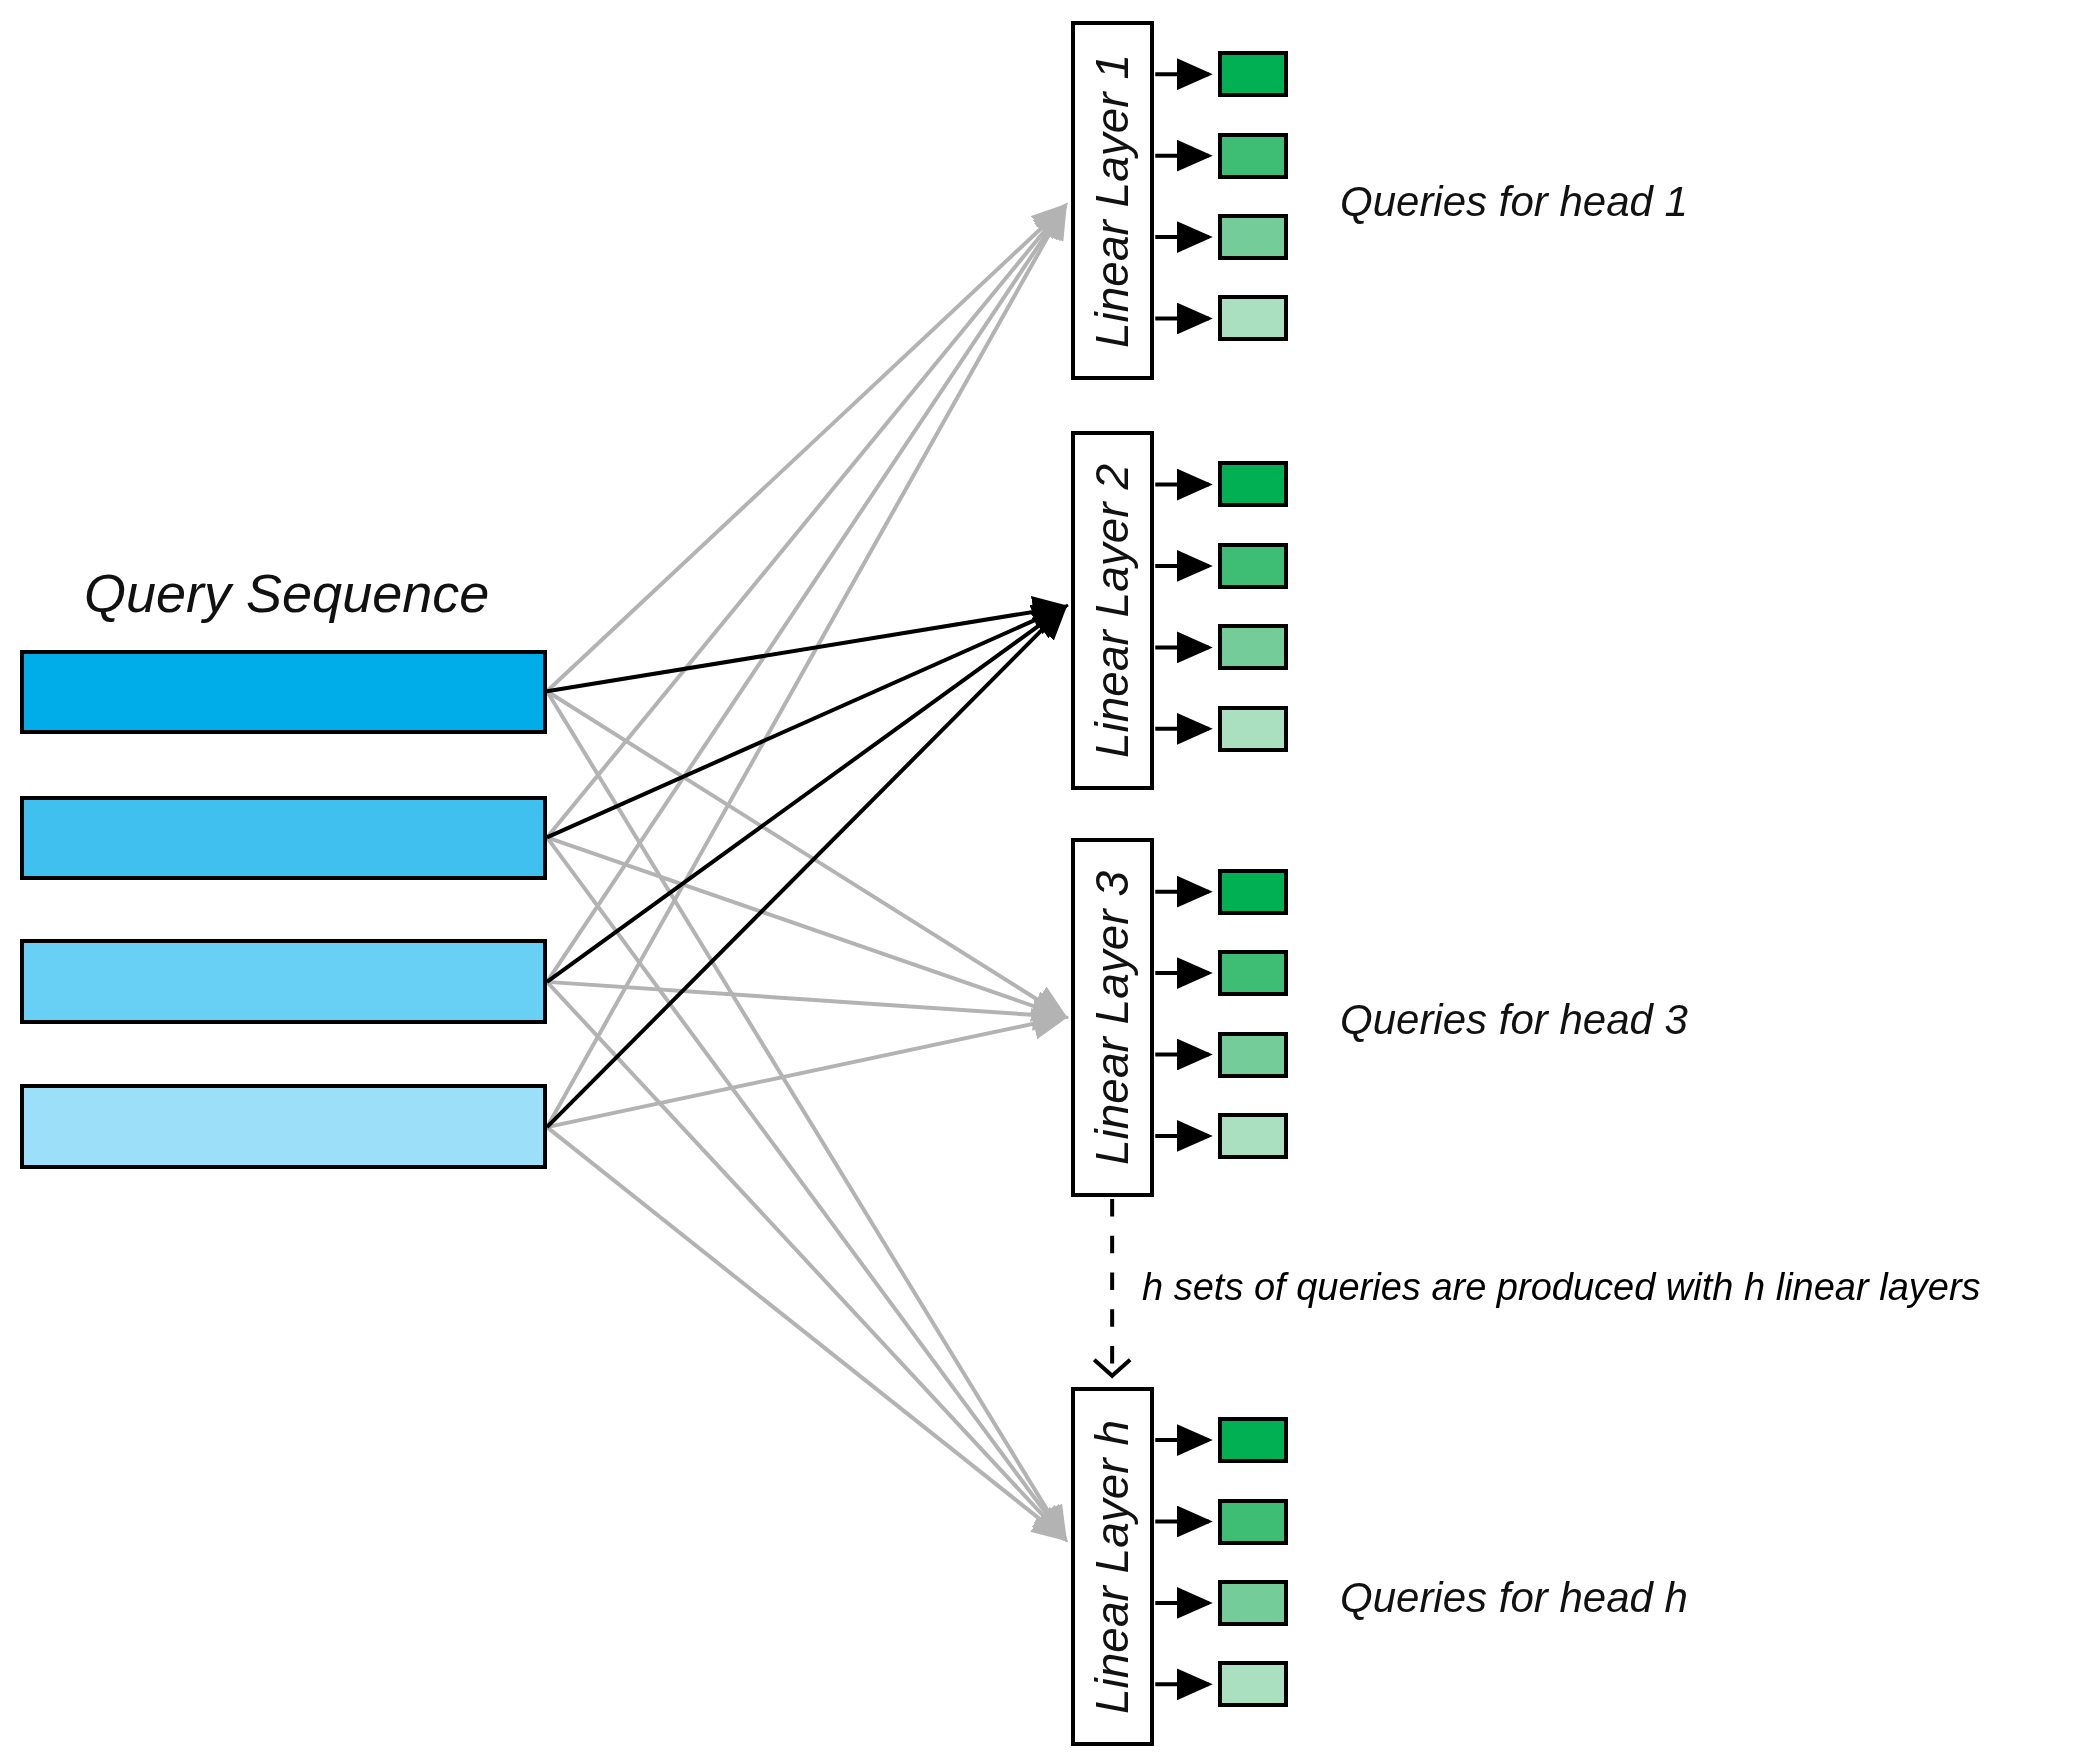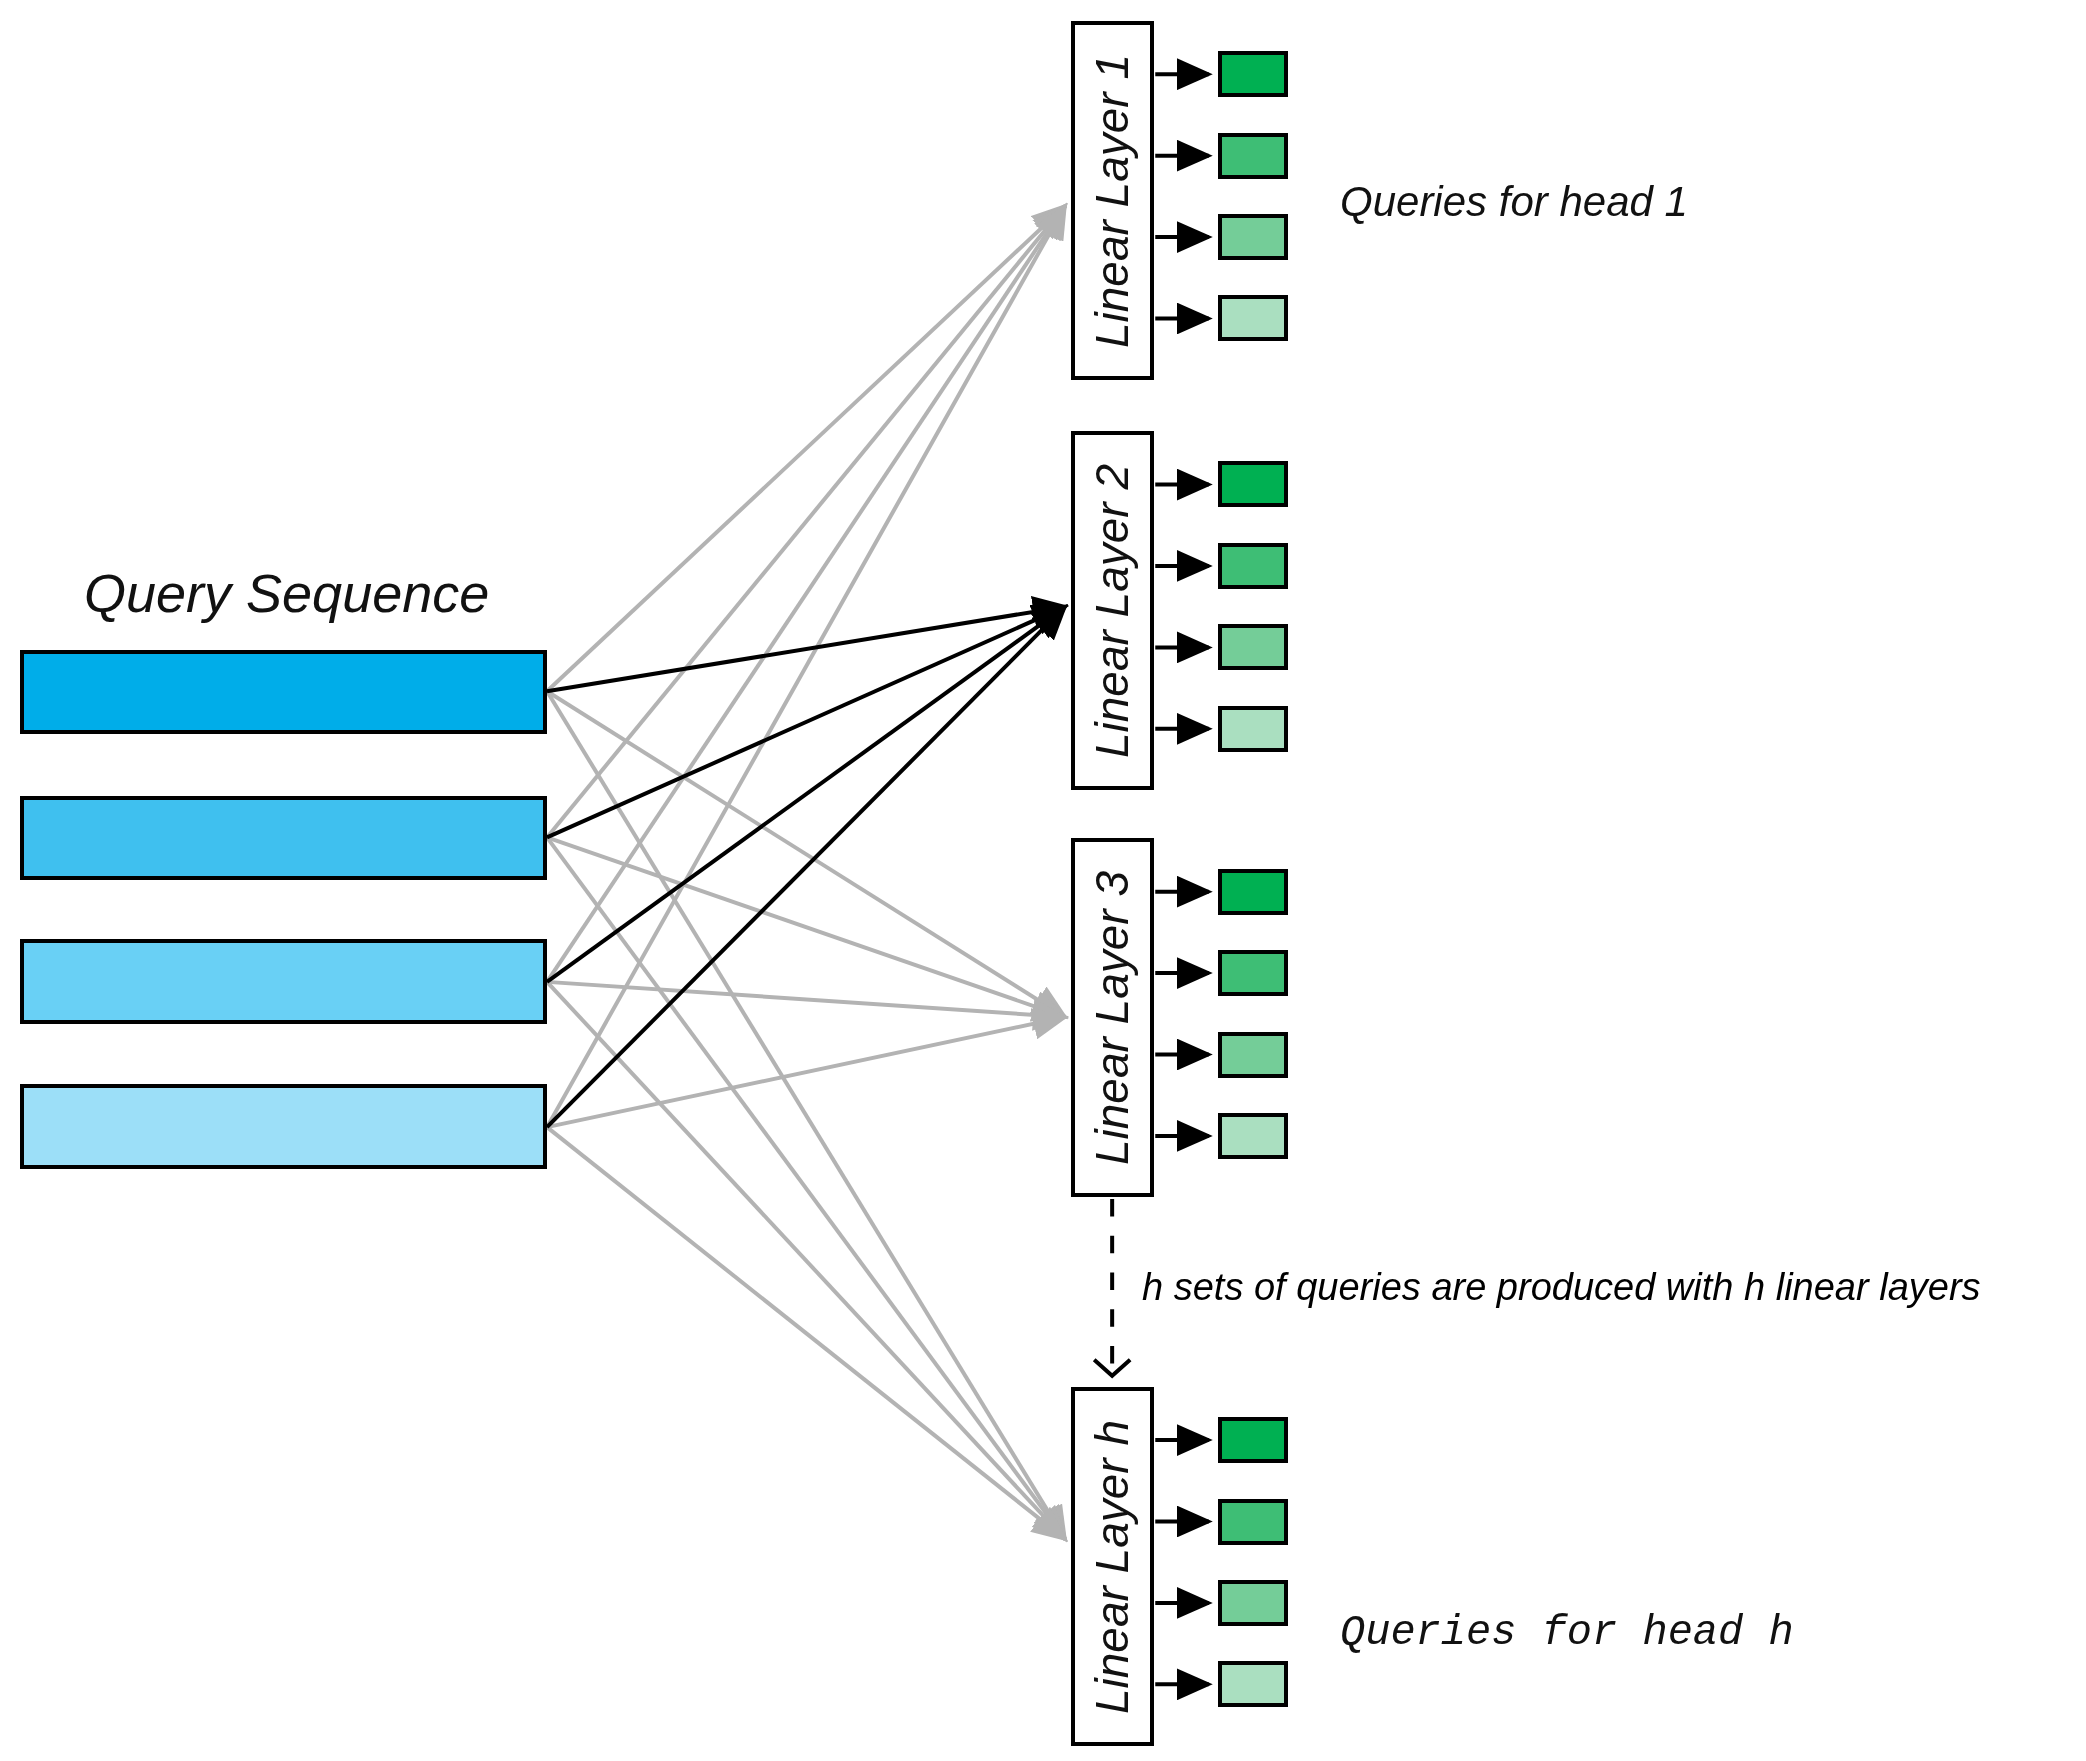--- a/index.html
+++ b/index.html
@@ -85,21 +85,21 @@
     font-size: 42px;
     line-height: 48px;
     font-style: italic;
     color: #111111;
     white-space: nowrap;
     z-index: 2;
   }
   .headlabel.h1 { top: 178px; text-align: center; }
   .headlabel.h2 { top: 583px; }
   .headlabel.h3 { top: 996px; }
-  .headlabel.hh { top: 1609px; font-family: Liberation Mono, monospace; }
+  .headlabel.hh { top: 1574px; }
   .annotation {
     position: absolute;
     left: 1142px;
     top: 1265px;
     font-size: 38px;
     line-height: 45px;
     font-style: italic;
     color: #000000;
     white-space: nowrap;
     z-index: 2;
@@ -191,20 +191,21 @@
   <div class="qout" style="top: 624px; background: rgb(116, 205, 152);"></div>
   <div class="qout" style="top: 706px; background: rgb(170, 223, 192);"></div>
 
   <div class="llbox l3">
     <span class="lllabel">Linear Layer 3</span>
   </div>
   <div class="qout" style="top: 869px; background: rgb(0, 176, 82);"></div>
   <div class="qout" style="top: 950px; background: rgb(62, 190, 117);"></div>
   <div class="qout" style="top: 1032px; background: rgb(116, 205, 152);"></div>
   <div class="qout" style="top: 1113px; background: rgb(170, 223, 192);"></div>
+  <div class="headlabel h3">Queries for head 3</div>
 
   <div class="annotation">h sets of queries are produced with h linear layers</div>
 
   <div class="llbox lh">
     <span class="lllabel">Linear Layer h</span>
   </div>
   <div class="qout" style="top: 1417px; background: rgb(0, 176, 82);"></div>
   <div class="qout" style="top: 1499px; background: rgb(62, 190, 117);"></div>
   <div class="qout" style="top: 1580px; background: rgb(116, 205, 152);"></div>
   <div class="qout" style="top: 1661px; background: rgb(170, 223, 192);"></div>

